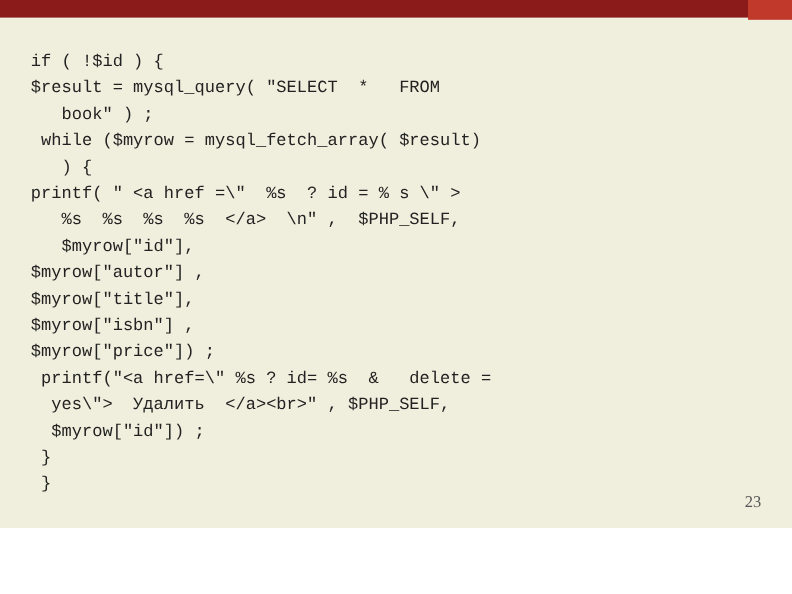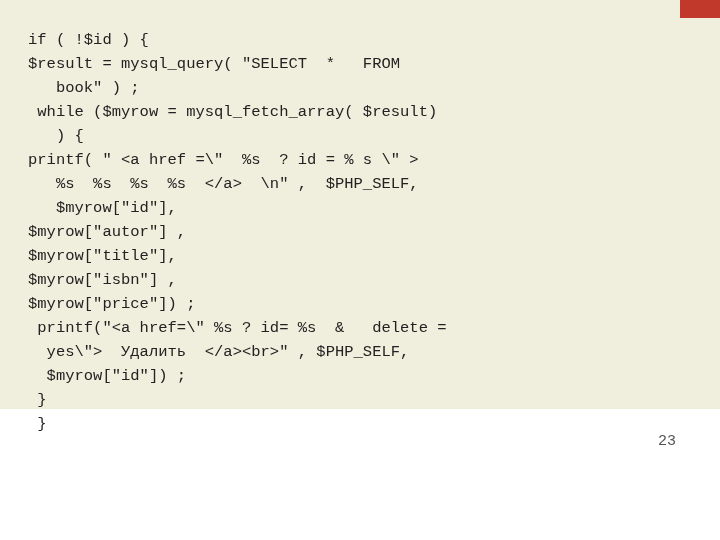--- a/index.html
+++ b/index.html
@@ -11,21 +11,21 @@
     body {
       width: 720px;
       height: 540px;
       background: #fff;
       font-family: 'Courier New', Courier, monospace;
       overflow: hidden;
     }
 
     .slide-container {
       width: 720px;
-      height: 409px;
+      height: 480px;
       background: #f0eedc;
       position: relative;
       display: flex;
       flex-direction: column;
     }
 
     .top-bar {
       width: 100%;
       height: 18px;
       background: #8b1a1a;
@@ -51,22 +51,22 @@
       font-family: 'Courier New', Courier, monospace;
       font-size: 15.5px;
       line-height: 1.55;
       color: #222;
       white-space: pre;
     }
 
     .page-number {
       position: absolute;
       bottom: 14px;
-      right: 44px;
-      font-family: Liberation Mono, monospace;
+      right: 28px;
+      font-family: Liberation Serif, serif;
       font-size: 15px;
       color: #555;
     }
   </style>
 </head>
 <body>
 
 <div class="slide-container">
   <div class="top-bar">
     <div class="top-bar-accent"></div>

